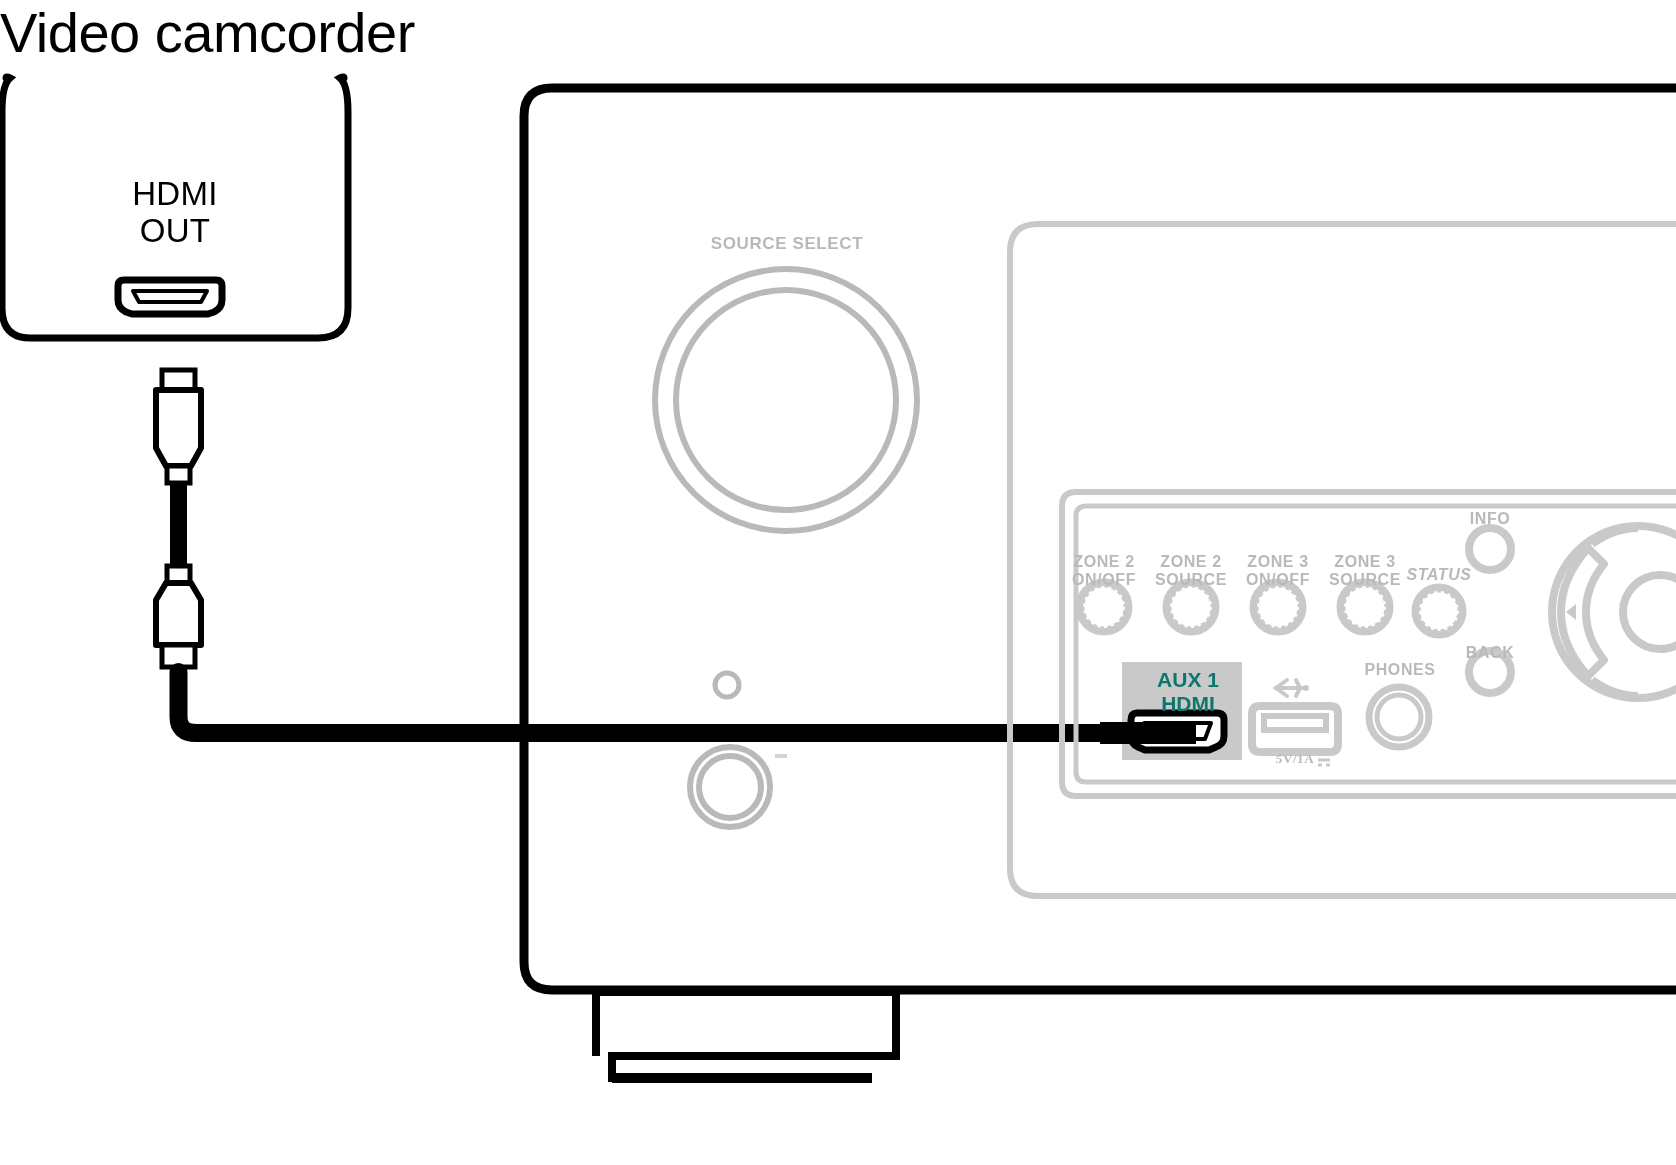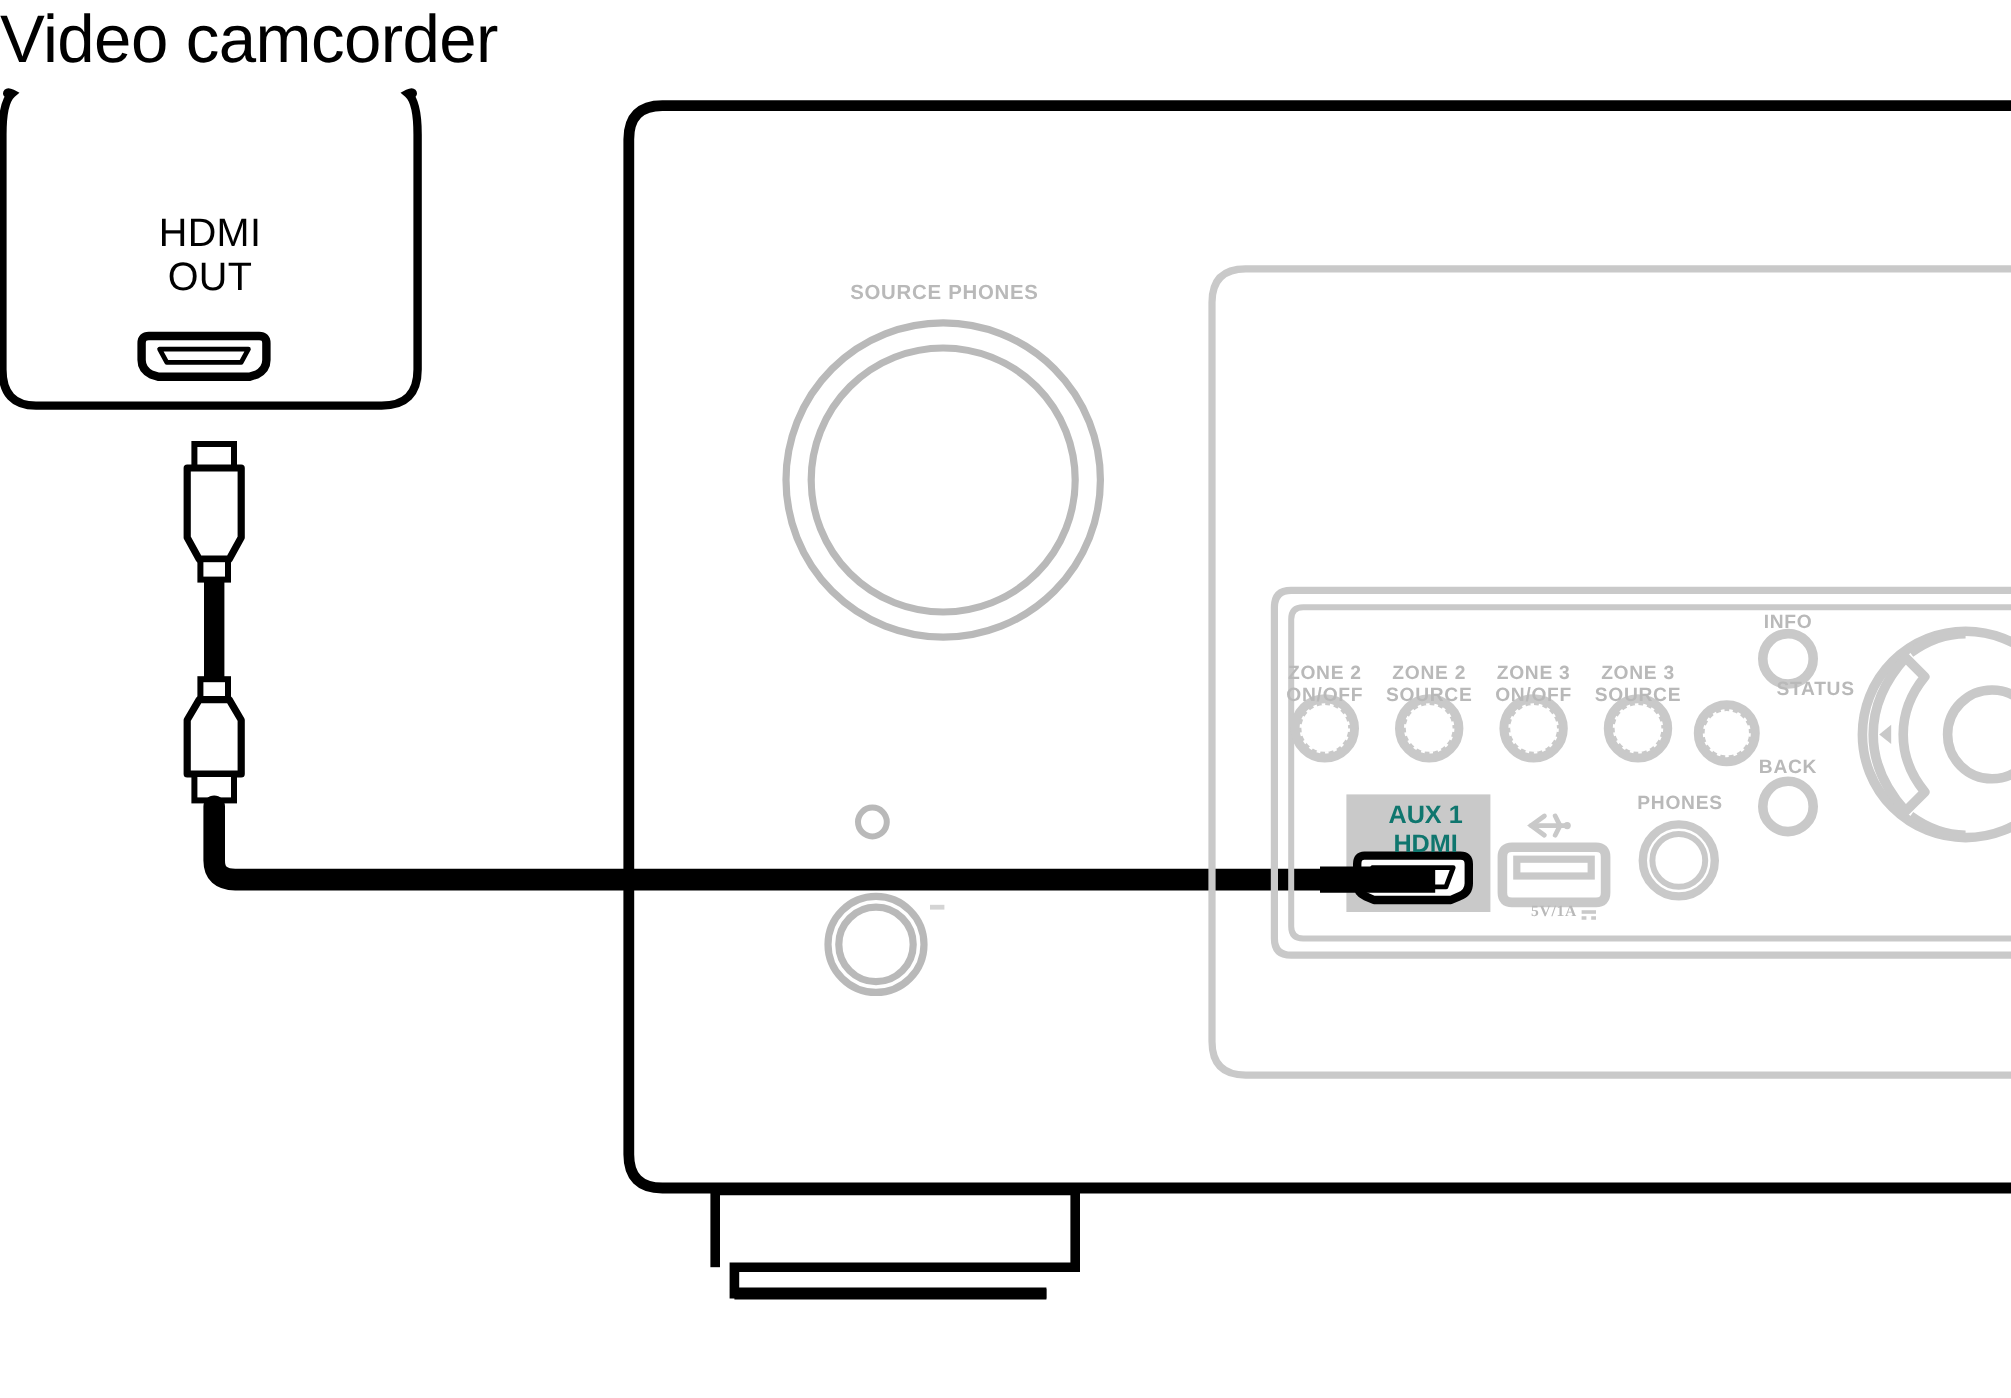--- a/index.html
+++ b/index.html
@@ -15,23 +15,23 @@
   #camcorder-port-label{left:60px;top:176px;width:230px;text-align:center;
       font-size:33px;font-weight:400;letter-spacing:0.3px;}
 
   
   .silk{color:#b9b9b9;font-weight:700;text-align:center;letter-spacing:0.6px;}
   #source-select-label{left:646px;top:234px;width:282px;font-size:17px;}
   #zone2-onoff-label{left:1058px;top:553px;width:92px;font-size:16px;}
   #zone2-source-label{left:1145px;top:553px;width:92px;font-size:16px;}
   #zone3-onoff-label{left:1232px;top:553px;width:92px;font-size:16px;}
   #zone3-source-label{left:1319px;top:553px;width:92px;font-size:16px;}
-  #status-label{left:1464px;top:566px;width:98px;font-size:16px;}
+  #status-label{left:1390px;top:566px;width:98px;font-size:16px;font-style:italic;}
   #info-label{left:1442px;top:510px;width:96px;font-size:16px;text-align:center;}
-  #back-label{left:1442px;top:631px;width:96px;font-size:16px;}
+  #back-label{left:1442px;top:644px;width:96px;font-size:16px;}
   #phones-label{left:1345px;top:661px;width:110px;font-size:16px;}
   #usb-power-label{left:1240px;top:752px;width:110px;font-size:13px;font-family:Liberation Serif, serif;}
 
   
   #aux-hdmi-label{left:1128px;top:668px;width:120px;text-align:center;
       font-size:21px;font-weight:700;line-height:1.14;color:#0f766e;}
 </style>
 </head>
 <body>
 
@@ -168,21 +168,21 @@
       <circle cx="1399" cy="717" r="22" fill="none" stroke="#c9c9c9" stroke-width="5"></circle>
     </g>
 
   </svg>
 
   <div class="lbl" id="camcorder-title">Video camcorder</div>
 
   <div class="lbl" id="camcorder-port-label">HDMI
 OUT</div>
 
-  <div class="lbl silk" id="source-select-label">SOURCE PHONES</div>
+  <div class="lbl silk" id="source-select-label">SOURCE SELECT</div>
 
   <div class="lbl silk" id="zone2-onoff-label">ZONE 2
 ON/OFF</div>
 
   <div class="lbl silk" id="zone2-source-label">ZONE 2
 SOURCE</div>
 
   <div class="lbl silk" id="zone3-onoff-label">ZONE 3
 ON/OFF</div>
 

